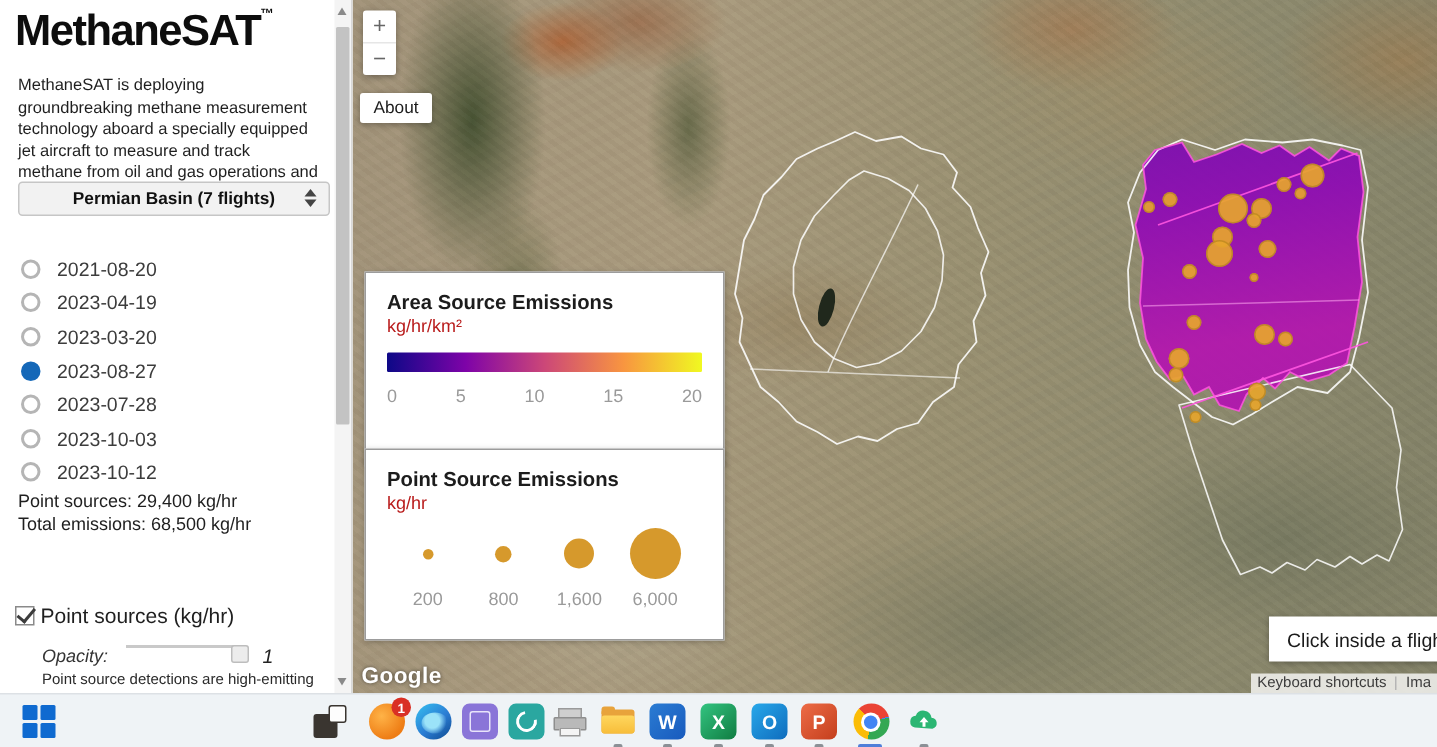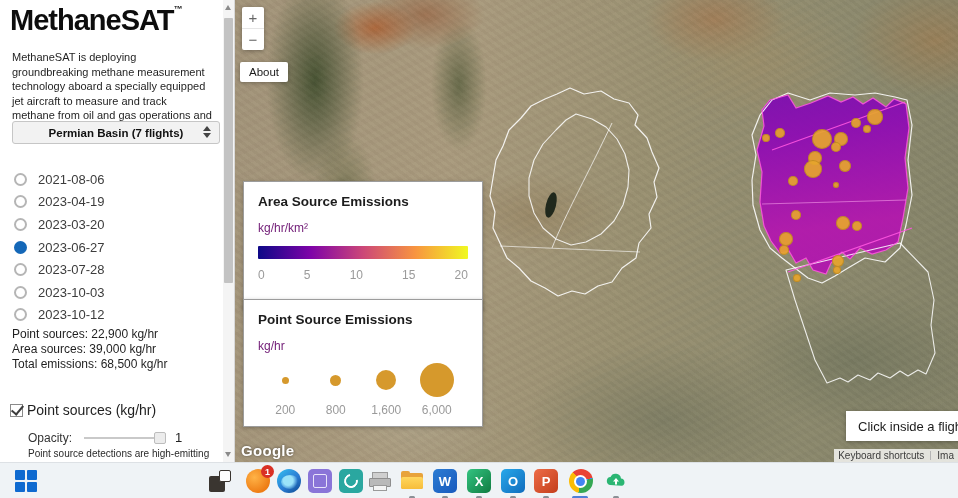--- a/index.html
+++ b/index.html
@@ -36,21 +36,21 @@
   .zbtn{height:21px;display:flex;align-items:center;justify-content:center;font-size:15px;color:#666;cursor:pointer;}
   .zdiv{height:1px;background:#e6e6e6;}
   .about-btn{position:absolute;left:5px;top:62px;background:#fff;border:none;border-radius:2px;
     box-shadow:0 1px 4px rgba(0,0,0,.3);padding:4px 9px;font-size:11.5px;color:#1b1b1b;cursor:pointer;}
 
   .card{position:absolute;left:8px;width:240px;background:#fff;border:1px solid #9c9c9c;
     box-shadow:0 1px 4px rgba(0,0,0,.25);padding:12px 14px;}
   .area-card{top:181px;height:130px;}
   .point-card{top:299px;height:128px;}
   .card-title{font-size:13.5px;font-weight:bold;color:#1c1c1c;}
-  .card-units{font-size:12px;color:#701a75;margin-top:12px;}
+  .card-units{font-size:12px;color:#b91c1c;margin-top:1px;}
   .grad-bar{height:13px;margin-top:11px;border-radius:1px;}
   .ticks{display:flex;justify-content:space-between;margin-top:9px;font-size:12px;color:#9a9a9a;}
   .bubble-row{display:flex;height:46px;align-items:center;margin-top:4px;padding:0 6px 0 2px;}
   .bubble-cell{flex:1;display:flex;justify-content:center;align-items:center;}
   .bubble{border-radius:50%;}
   .label-row{display:flex;padding:0 6px 0 2px;font-size:12px;color:#9a9a9a;}
   .label-cell{flex:1;text-align:center;}
 
   .map-tooltip{position:absolute;left:611px;top:411px;width:140px;height:30px;background:#fff;
     box-shadow:0 1px 4px rgba(0,0,0,.3);display:flex;align-items:center;padding-left:12px;
@@ -75,21 +75,21 @@
   .radio-row{display:flex;align-items:center;height:22.6px;cursor:pointer;}
   .radio-dot{width:13px;height:13px;border:2px solid #b5b5b5;border-radius:50%;margin-right:11px;background:#fff;}
   .radio-row.sel .radio-dot{border-color:#1568b8;background:#1568b8;box-shadow:inset 0 0 0 2px #1568b8;}
   .radio-label{font-size:13px;color:#3c3c3c;}
   .stats{position:absolute;left:12px;top:327px;font-size:12px;color:#1f1f1f;line-height:1.23;}
   .chk-row{position:absolute;left:10px;top:402px;display:flex;align-items:center;cursor:pointer;}
   .chk{width:13px;height:13px;border:1px solid #8a8a8a;background:#fff;position:relative;margin-right:4px;}
   .chk.checked:after{content:"";position:absolute;left:3px;top:-2px;width:5px;height:10px;
     border:solid #3c3c3c;border-width:0 2px 2px 0;transform:rotate(40deg);}
   .chk-label{font-size:14px;color:#1f1f1f;}
-  .opacity-row{position:absolute;left:28px;top:430px;display:flex;align-items:center;font-size:12px;color:#333;}
+  .opacity-row{position:absolute;left:28px;top:430px;display:flex;align-items:flex-start;font-size:12px;color:#333;font-style:italic;}
   .slider-track{width:72px;height:2px;background:#c9c9c9;margin-left:12px;}
   .slider-thumb{width:12px;height:12px;background:#ececec;border:1px solid #bdbdbd;border-radius:2px;margin-left:-2px;cursor:pointer;}
   .opacity-val{margin-left:9px;font-size:13px;color:#222;}
   .note{position:absolute;left:28px;top:448px;width:182px;font-size:10px;line-height:1.25;color:#2a2a2a;height:14px;overflow:hidden;}
   .vscroll{position:absolute;right:0;top:0;width:11px;height:462px;background:#f4f4f4;}
   .vscroll .arr{position:absolute;left:2px;width:0;height:0;border-left:3.5px solid transparent;border-right:3.5px solid transparent;}
   .vscroll .arr.up{top:5px;border-bottom:5px solid #8a8a8a;}
   .vscroll .arr.dn{bottom:5px;border-top:5px solid #8a8a8a;}
   .vthumb{position:absolute;left:1px;top:18px;width:9px;height:265px;background:#c3c3c3;border-radius:1px;}
 
@@ -245,51 +245,50 @@
       <span>Permian Basin (7 flights)</span>
       <span class="updown">
           <span class="tri-up"></span>
           <span class="tri-dn"></span>
         </span>
     </div>
 
     <div class="radios">
       <div class="radio-row">
           <span class="radio-dot"></span>
-          <span class="radio-label">2021-08-06</span>
+          <span class="radio-label">2021-08-20</span>
         </div>
       <div class="radio-row">
           <span class="radio-dot"></span>
           <span class="radio-label">2023-04-19</span>
         </div>
       <div class="radio-row">
           <span class="radio-dot"></span>
           <span class="radio-label">2023-03-20</span>
         </div>
       <div class="radio-row sel">
           <span class="radio-dot"></span>
-          <span class="radio-label">2023-06-27</span>
+          <span class="radio-label">2023-08-27</span>
         </div>
       <div class="radio-row">
           <span class="radio-dot"></span>
           <span class="radio-label">2023-07-28</span>
         </div>
       <div class="radio-row">
           <span class="radio-dot"></span>
           <span class="radio-label">2023-10-03</span>
         </div>
       <div class="radio-row">
           <span class="radio-dot"></span>
           <span class="radio-label">2023-10-12</span>
         </div>
     </div>
 
     <div class="stats">
-      <div>Point sources: 22,900 kg/hr</div>
-      <div>Area sources: 39,000 kg/hr</div>
+      <div>Point sources: 29,400 kg/hr</div>
       <div>Total emissions: 68,500 kg/hr</div>
     </div>
 
     <div class="chk-row">
       <span class="chk checked"></span>
       <span class="chk-label">Point sources (kg/hr)</span>
     </div>
 
     <div class="opacity-row">
       <span>Opacity:</span>

